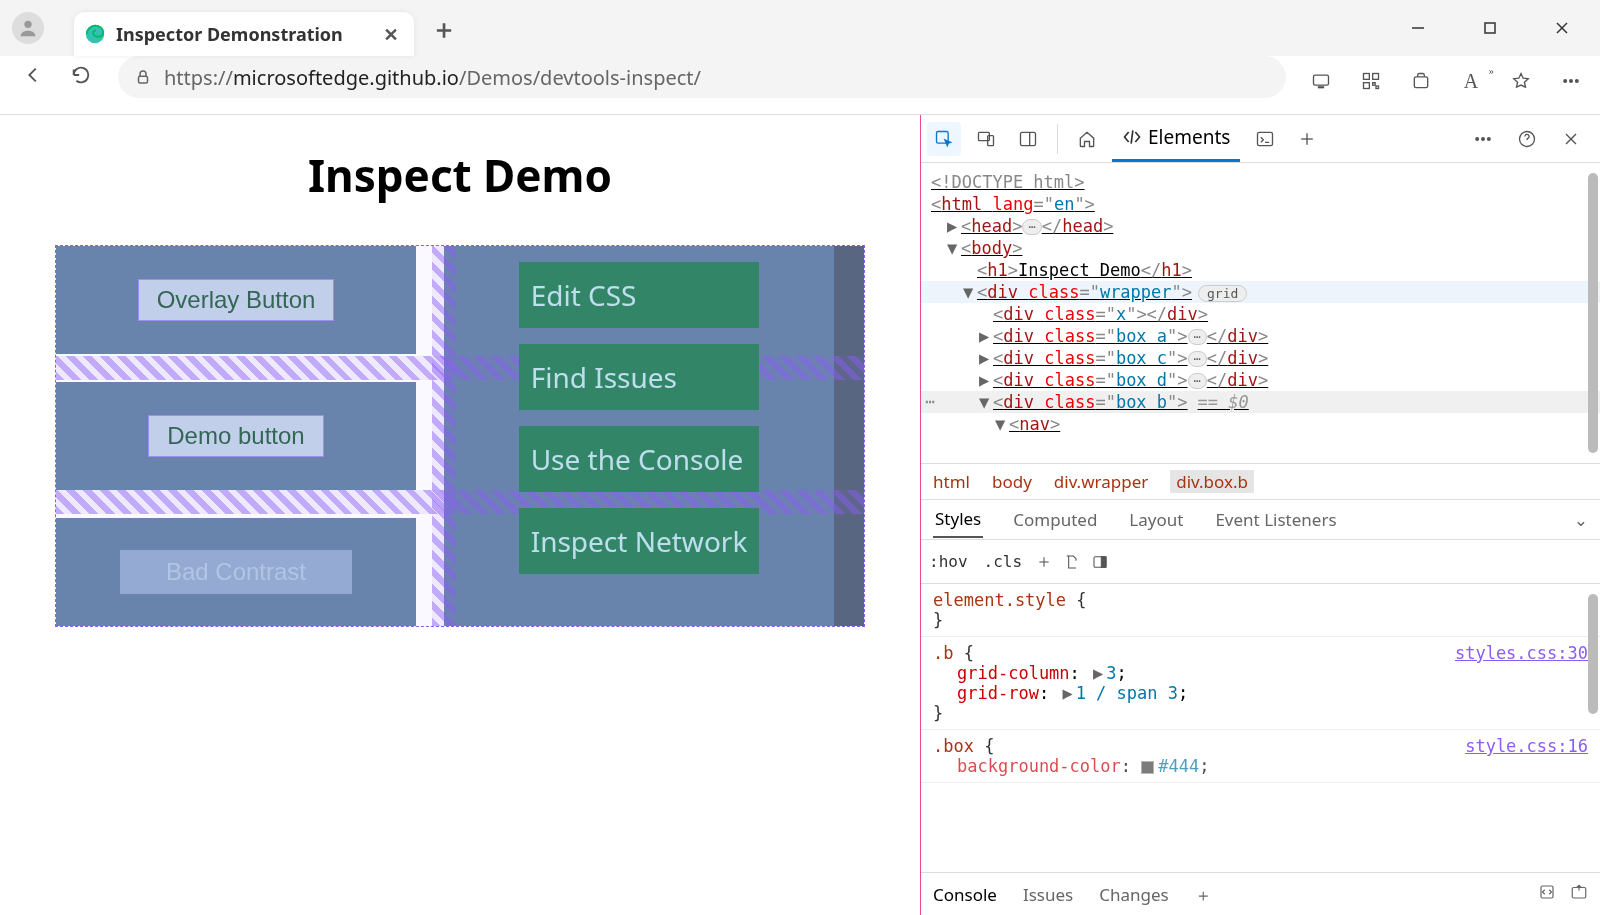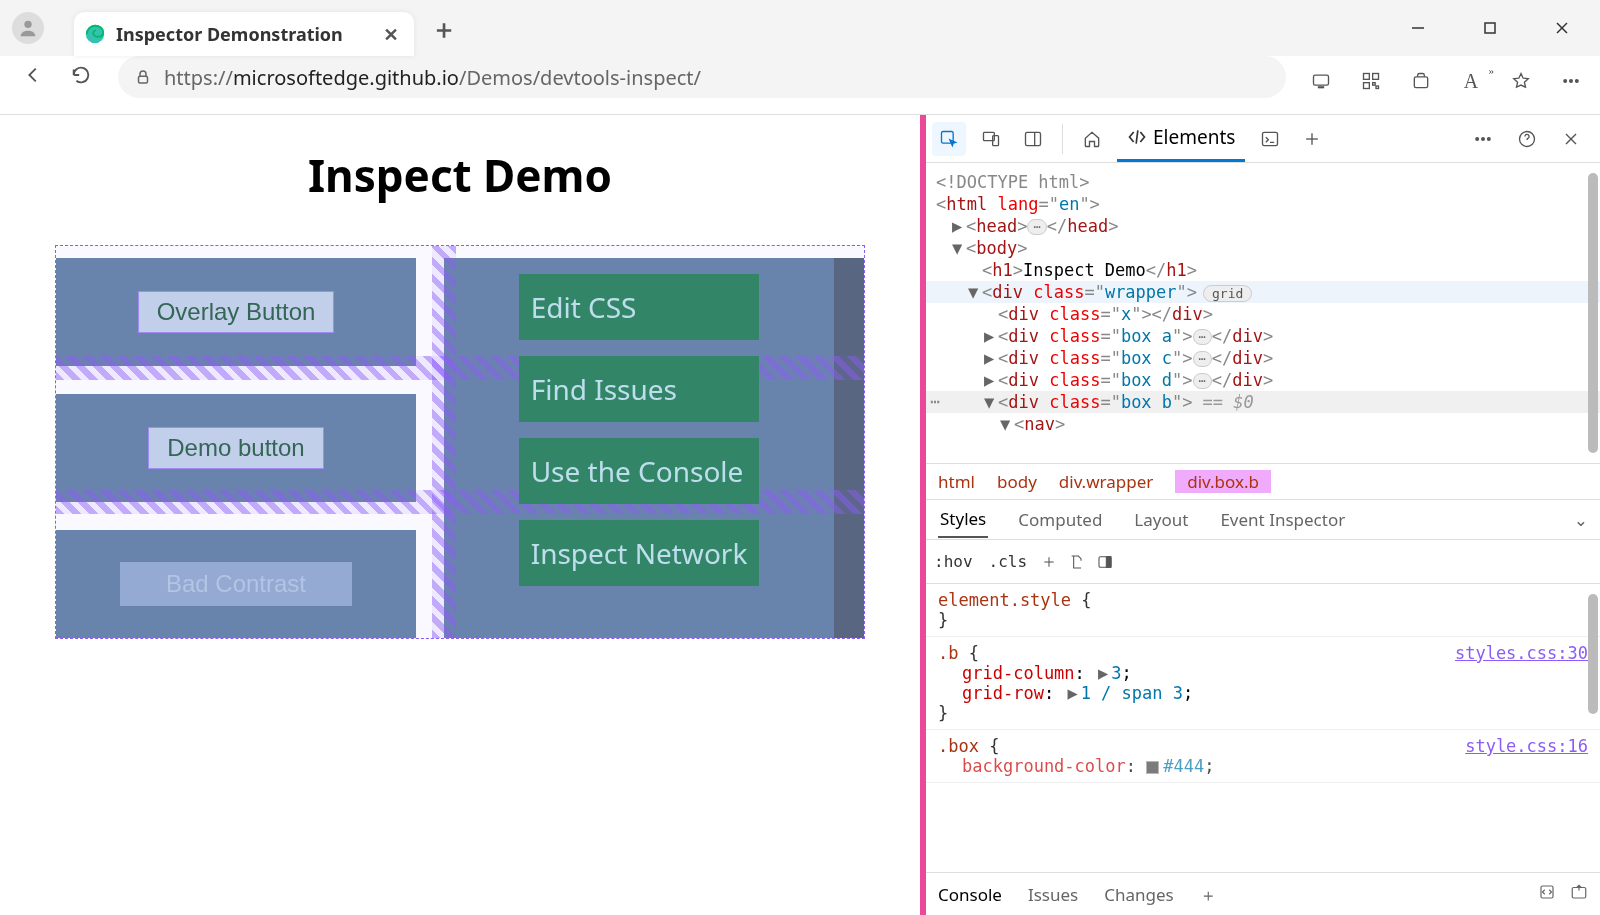--- a/index.html
+++ b/index.html
@@ -28,30 +28,30 @@
   .addressbar .url .domain { color:#222; }
   .right-icons { display:flex; gap:20px; align-items:center; margin-left:10px;}
   .right-icons .ic { width:30px; height:30px; display:flex; align-items:center; justify-content:center; cursor:pointer;}
   .right-icons svg { width:20px; height:20px; stroke:#555; stroke-width:1.6; fill:none; }
   .right-icons .txt { font-family: "Times New Roman", serif; font-size:20px; color:#555; position:relative;}
   .right-icons .txt sup{ font-size:11px; position:absolute; top:-2px; right:-8px;}
 
   
   .content { display:flex; height: calc(915px - 56px - 58px); }
   .page { flex:1; background:#fff; overflow:auto; position:relative;}
-  .devtools { width: 680px; border-left:6px solid #ec4899; display:flex; flex-direction:column; background:#fff;}
+  .devtools { width: 680px; border-left:1px solid #ec4899; display:flex; flex-direction:column; background:#fff;}
 
   
   .page h1 { text-align:center; font-size:44px; font-weight:700; margin: 30px 0 40px 0;}
   .grid-wrapper { margin:0 55px; position:relative; border:1px dashed #8b5cf6; background:rgba(139,92,246,0.04);}
   .grid-wrapper::before { content:""; position:absolute; inset:0; pointer-events:none;}
   .gap-overlay { position:absolute; background: repeating-linear-gradient(45deg, rgba(139,92,246,0.5)0 6px, rgba(139,92,246,0.1)6px 12px); pointer-events:none;}
   .gap-h { left:0; right:0; height:24px; }
   .gap-v { top:0; bottom:0; width:24px; }
-  .grid { display:grid; grid-template-columns: 1fr 1fr 32px; grid-template-rows: repeat(3, 1fr); gap:28px; height:380px;margin-top:12px; }
+  .grid { display:grid; grid-template-columns: 1fr 1fr 32px; grid-template-rows: repeat(3, 1fr); gap:28px; height:380px; }
   .box { background:#5b7790; position:relative; display:flex; align-items:center; }
   .box .ov { position:absolute; inset:0; background:rgba(120,145,200,0.5);}
   .box-a { grid-column:1; grid-row:1;}
   .box-c { grid-column:1; grid-row:2;}
   .box-d { grid-column:1; grid-row:3;}
   .box-b { grid-column:2 / span 2; grid-row:1 / span 3; display:flex; flex-direction:column; padding:0;}
   .box-a, .box-c, .box-d { justify-content:center; }
   .btn-demo { background:rgba(210,220,245,0.85); border:1px solid rgba(139,92,246,0.6); padding:6px 18px; font-size:24px; color:#365; position:relative; z-index:1;}
   .btn-bad { background:rgba(160,180,220,0.8); color:rgba(180,200,230,0.9); border:none; padding:8px 46px; font-size:24px; position:relative; z-index:1;}
   .nav-links { display:flex; flex-direction:column; gap:16px; padding:16px 46px 16px 16px; height:100%; position:relative; z-index:1;}
@@ -63,41 +63,41 @@
   .dt-tabs { display:flex; align-items:center; height:48px; border-bottom:1px solid #ddd; padding:0 6px; gap:8px;}
   .dt-tabs .ticon { width:34px; height:34px; display:flex; align-items:center; justify-content:center; cursor:pointer; border-radius:4px;}
   .dt-tabs .ticon.active { background:#eef6ff; }
   .dt-tabs .ticon svg { width:20px; height:20px; stroke:#555; fill:none; stroke-width:1.6;}
   .dt-tabs .ticon.active svg { stroke:#0078d4; }
   .dt-tabs .sep { width:1px; height:30px; background:#ddd; margin:0 4px;}
   .dt-main-tab { display:flex; align-items:center; gap:6px; padding:0 10px; height:100%; font-size:19px; color:#333; cursor:pointer; border-bottom:3px solid transparent;}
   .dt-main-tab.active { border-bottom-color:#0078d4; color:#000;}
   .dt-tabs .right { margin-left:auto; display:flex; gap:10px; align-items:center; padding-right:6px;}
 
-  .dom-tree { font-family: Consolas, monospace; font-size:17px; padding:8px 0; overflow:auto; flex:0 0 300px; position:relative;}
+  .dom-tree { font-family: Consolas, monospace; font-size:17px; padding:8px 0; overflow:auto; flex:0 0 300px; position:relative;text-decoration:underline;}
   .dom-line { white-space:nowrap; padding:1px 10px 1px 10px;}
   .dom-line .ind { display:inline-block; }
   .dom-tag { color:#a31515;}
   .dom-attr { color:#e00;}
   .dom-val { color:#07a;}
   .dom-txt { color:#000;}
   .dom-punct { color:#888;}
   .dom-doctype { color:#888;}
   .dom-caret { display:inline-block; width:14px; color:#666; cursor:pointer;}
   .dom-line.hl { background:#eef4fb;}
   .dom-line.sel { background:#f0f0f0;}
   .dom-ell { display:inline-block; background:#eee; border:1px solid #ccc; border-radius:8px; padding:0 5px; font-size:12px; color:#666; vertical-align:middle;}
   .dom-badge { display:inline-block; background:#eee; border:1px solid #ccc; border-radius:10px; padding:0 8px; font-size:13px; color:#555; margin-left:6px;}
   .dom-eqdollar { color:#999; font-style:italic; margin-left:10px;}
   .dom-dots { position:absolute; left:4px; color:#888; font-size:16px;}
   .scroll-thumb { position:absolute; right:2px; top:10px; width:10px; height:280px; background:#bbb; border-radius:5px;}
 
   .breadcrumb { display:flex; gap:22px; padding:6px 12px; font-size:17px; border-top:1px solid #ddd; border-bottom:1px solid #ddd;}
   .breadcrumb .bc { color:#a31; cursor:pointer;}
-  .breadcrumb .bc.sel { background:#f0abfc; padding:0 12px;}
+  .breadcrumb .bc.sel { background:#e5e5e5; padding:0 6px;}
 
   .styles-tabs { display:flex; align-items:center; border-bottom:1px solid #ddd; padding:0 12px; gap:28px; height:40px; font-size:17px;}
   .styles-tabs .st { color:#666; cursor:pointer; padding:6px 2px;}
   .styles-tabs .st.active { color:#000; border-bottom:2px solid #555;}
   .styles-tabs .chev { margin-left:auto; color:#666;}
 
   .filter-row { display:flex; align-items:center; border-bottom:1px solid #ddd; height:44px;}
   .filter-row input { border:none; outline:none; font-size:17px; padding:0 12px; flex:1; color:#666; background:transparent;}
   .filter-row .tog { font-family: Consolas, monospace; font-size:16px; padding:0 8px; color:#333; cursor:pointer;}
   .filter-row .ic2 { width:28px; height:28px; display:flex; align-items:center; justify-content:center; cursor:pointer;}
@@ -345,21 +345,21 @@
       <span class="bc">html</span>
       <span class="bc">body</span>
       <span class="bc">div.wrapper</span>
       <span class="bc sel">div.box.b</span>
     </div>
 
     <div class="styles-tabs">
       <span class="st active">Styles</span>
       <span class="st">Computed</span>
       <span class="st">Layout</span>
-      <span class="st">Event Inspector</span>
+      <span class="st">Event Listeners</span>
       <span class="chev">⌄</span>
     </div>
 
     <div class="filter-row">
       <span class="tog">:hov</span>
       <span class="tog">.cls</span>
       <div class="ic2">
           <svg viewBox="0 0 24 24">
             <line x1="12" y1="5" x2="12" y2="19"></line>
             <line x1="5" y1="12" x2="19" y2="12"></line>

